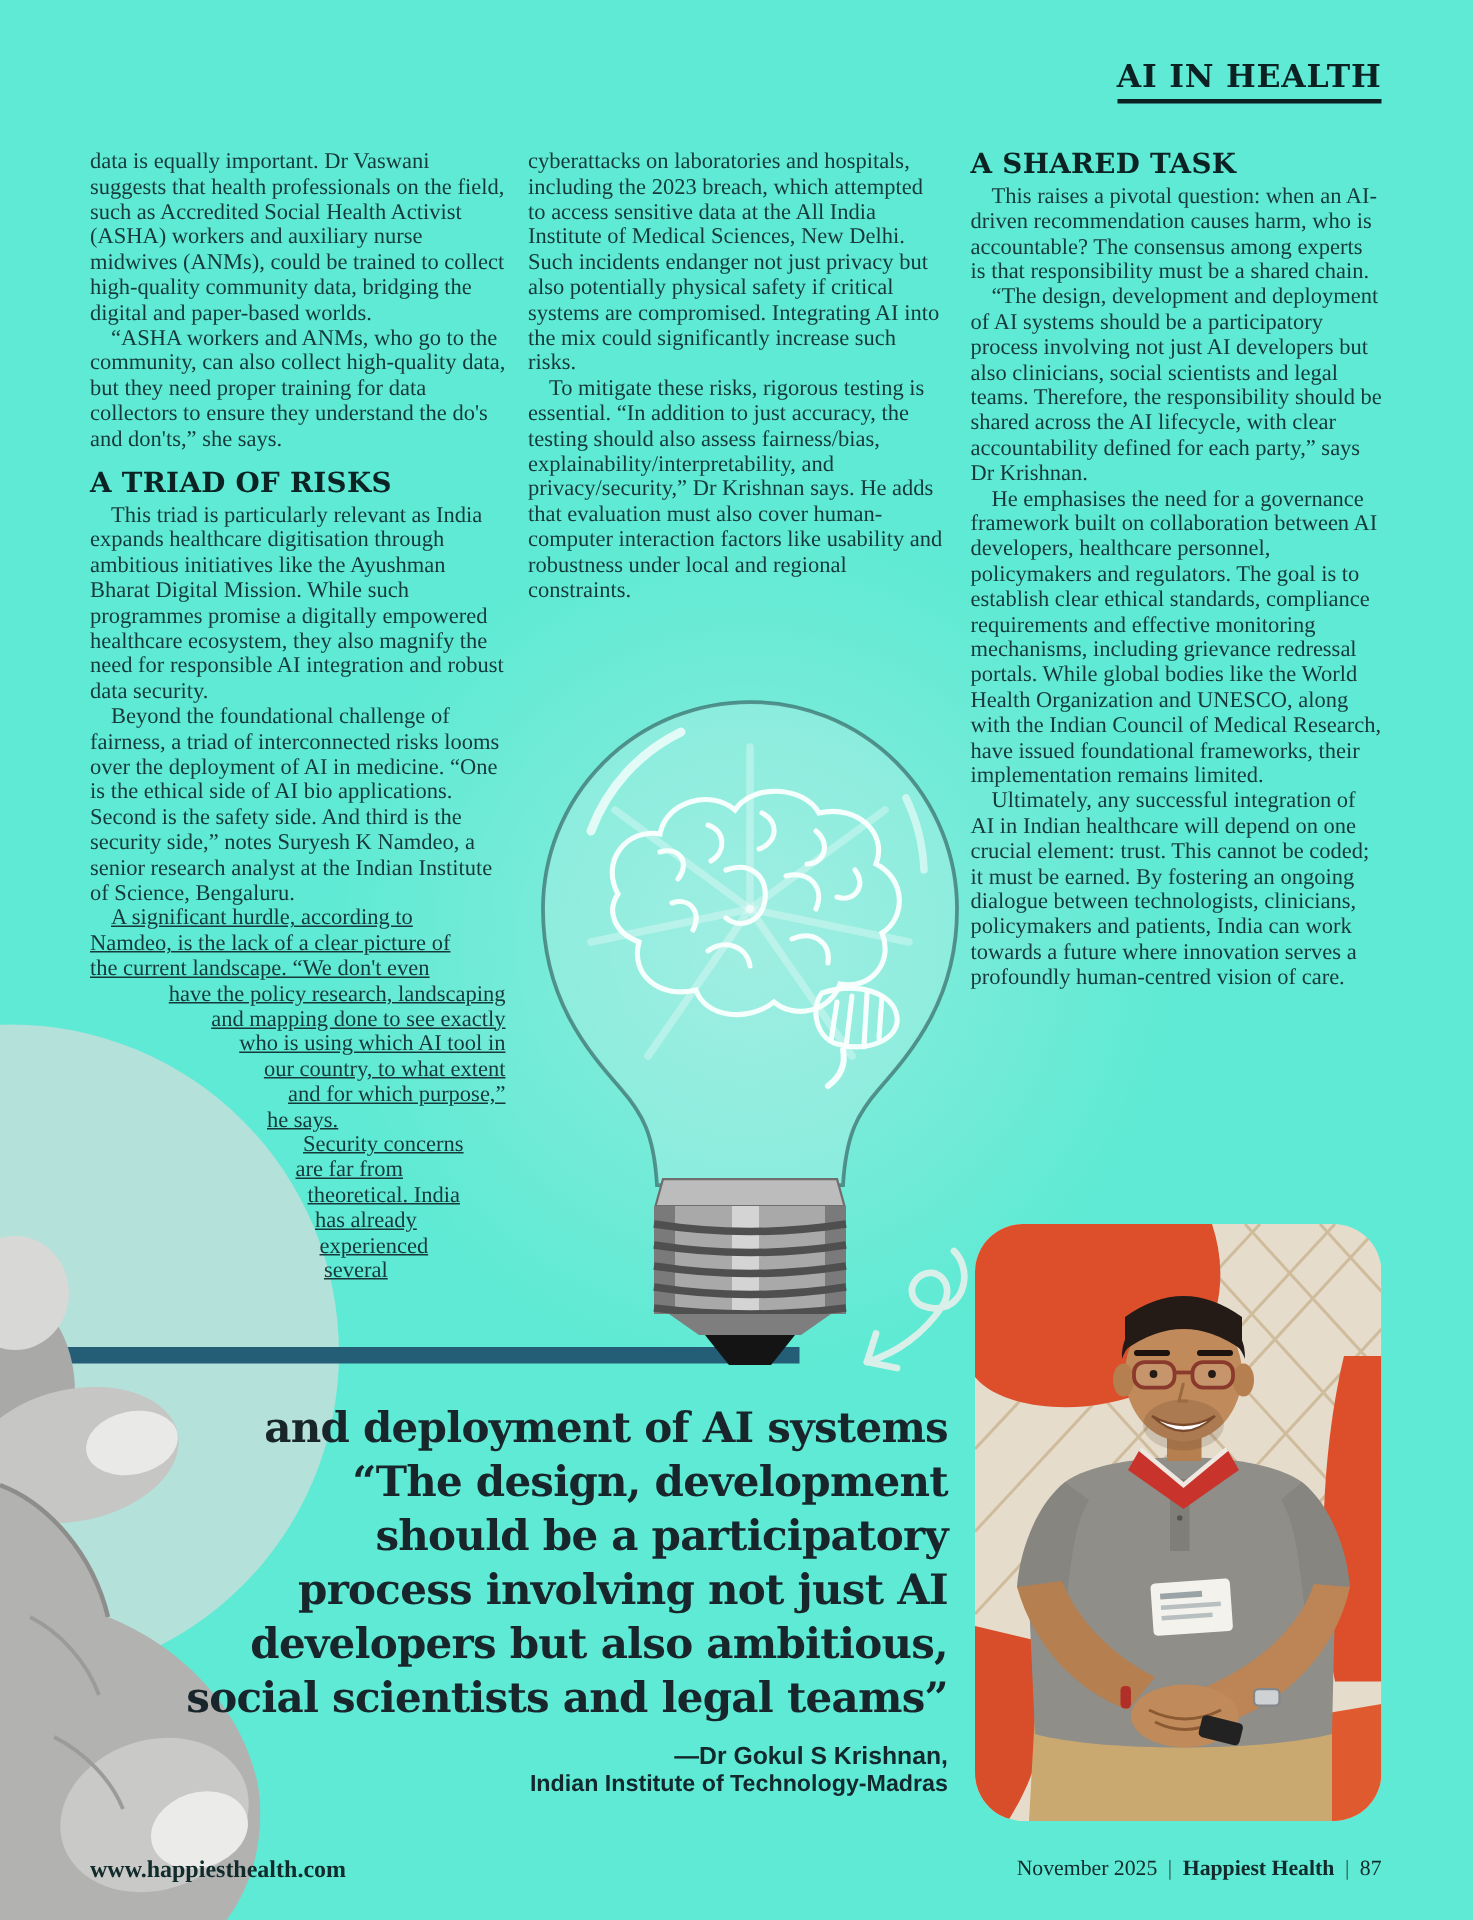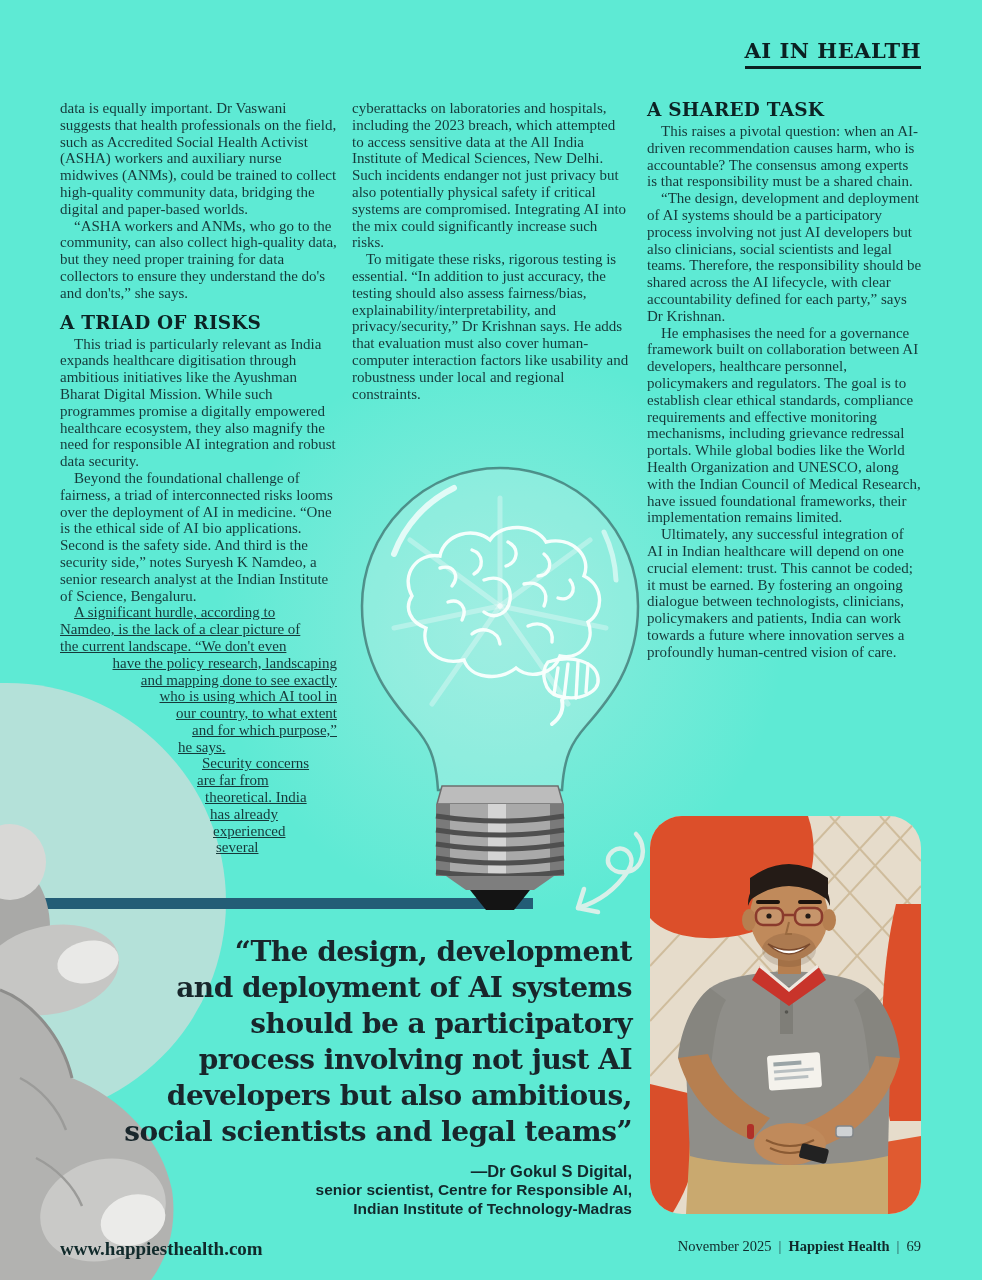--- a/index.html
+++ b/index.html
@@ -83,21 +83,21 @@
   
   .expert-photo{
     position:absolute; left:650px; top:816px; width:271px; height:398px;
     border-radius:32px; overflow:hidden;
   }
 
   
   .footer-left{
     position:absolute; left:60px; top:1238px;
     font-family:"Liberation Serif", serif; font-weight:bold;
-    font-size:19px; color:#112a2b;
+    font-size:16px; color:#112a2b;
   }
   .footer-right{
     position:absolute; right:61px; top:1238px;
     font-family:"Liberation Serif", serif; font-size:14.5px; color:#112a2b;
     display:flex; align-items:center; gap:7px;
   }
   .footer-right .mag{font-weight:bold;}
   .footer-right .sep{color:#2a5051;}
 </style>
 </head>
@@ -208,28 +208,27 @@
 
   <div class="col col-3">
     <h2>A SHARED TASK</h2>
     <p class="ind">This raises a pivotal question: when an AI-driven recommendation causes harm, who is accountable? The consensus among experts is that responsibility must be a shared chain.</p>
     <p class="ind">“The design, development and deployment of AI systems should be a participatory process involving not just AI developers but also clinicians, social scientists and legal teams. Therefore, the responsibility should be shared across the AI lifecycle, with clear accountability defined for each party,” says Dr Krishnan.</p>
     <p class="ind">He emphasises the need for a governance framework built on collaboration between AI developers, healthcare personnel, policymakers and regulators. The goal is to establish clear ethical standards, compliance requirements and effective monitoring mechanisms, including grievance redressal portals. While global bodies like the World Health Organization and UNESCO, along with the Indian Council of Medical Research, have issued foundational frameworks, their implementation remains limited.</p>
     <p class="ind">Ultimately, any successful integration of AI in Indian healthcare will depend on one crucial element: trust. This cannot be coded; it must be earned. By fostering an ongoing dialogue between technologists, clinicians, policymakers and patients, India can work towards a future where innovation serves a profoundly human-centred vision of care.</p>
   </div>
 
   <div class="pull-quote">
+    <div class="ql">and deployment of AI systems</div>
     <div class="ql">“The design, development</div>
-    <div class="ql">and deployment of AI systems</div>
     <div class="ql">should be a participatory</div>
     <div class="ql">process involving not just AI</div>
     <div class="ql">developers but also ambitious,</div>
     <div class="ql">social scientists and legal teams”</div>
-    <div class="attr1">—Dr Gokul S Digital,</div>
-    <div class="attr2">senior scientist, Centre for Responsible AI,</div>
+    <div class="attr1">—Dr Gokul S Krishnan,</div>
     <div class="attr2">Indian Institute of Technology-Madras</div>
   </div>
 
   <div class="expert-photo">
     <svg viewBox="0 0 271 398" width="271" height="398" aria-hidden="true">
       <rect width="271" height="398" fill="#e6dccb"></rect>
       <g stroke="#cbb795" stroke-width="2" opacity="0.85">
         <line x1="-20" y1="0" x2="180" y2="220"></line>
           <line x1="30" y1="0" x2="230" y2="220"></line>
         <line x1="80" y1="0" x2="271" y2="210"></line>
@@ -287,16 +286,16 @@
       </g>
     </svg>
   </div>
 
   <div class="footer-left">www.happiesthealth.com</div>
   <div class="footer-right">
     <span>November 2025</span>
     <span class="sep">|</span>
     <span class="mag">Happiest Health</span>
     <span class="sep">|</span>
-    <span>69</span>
+    <span>87</span>
   </div>
 
 </div>
 
 </body></html>

